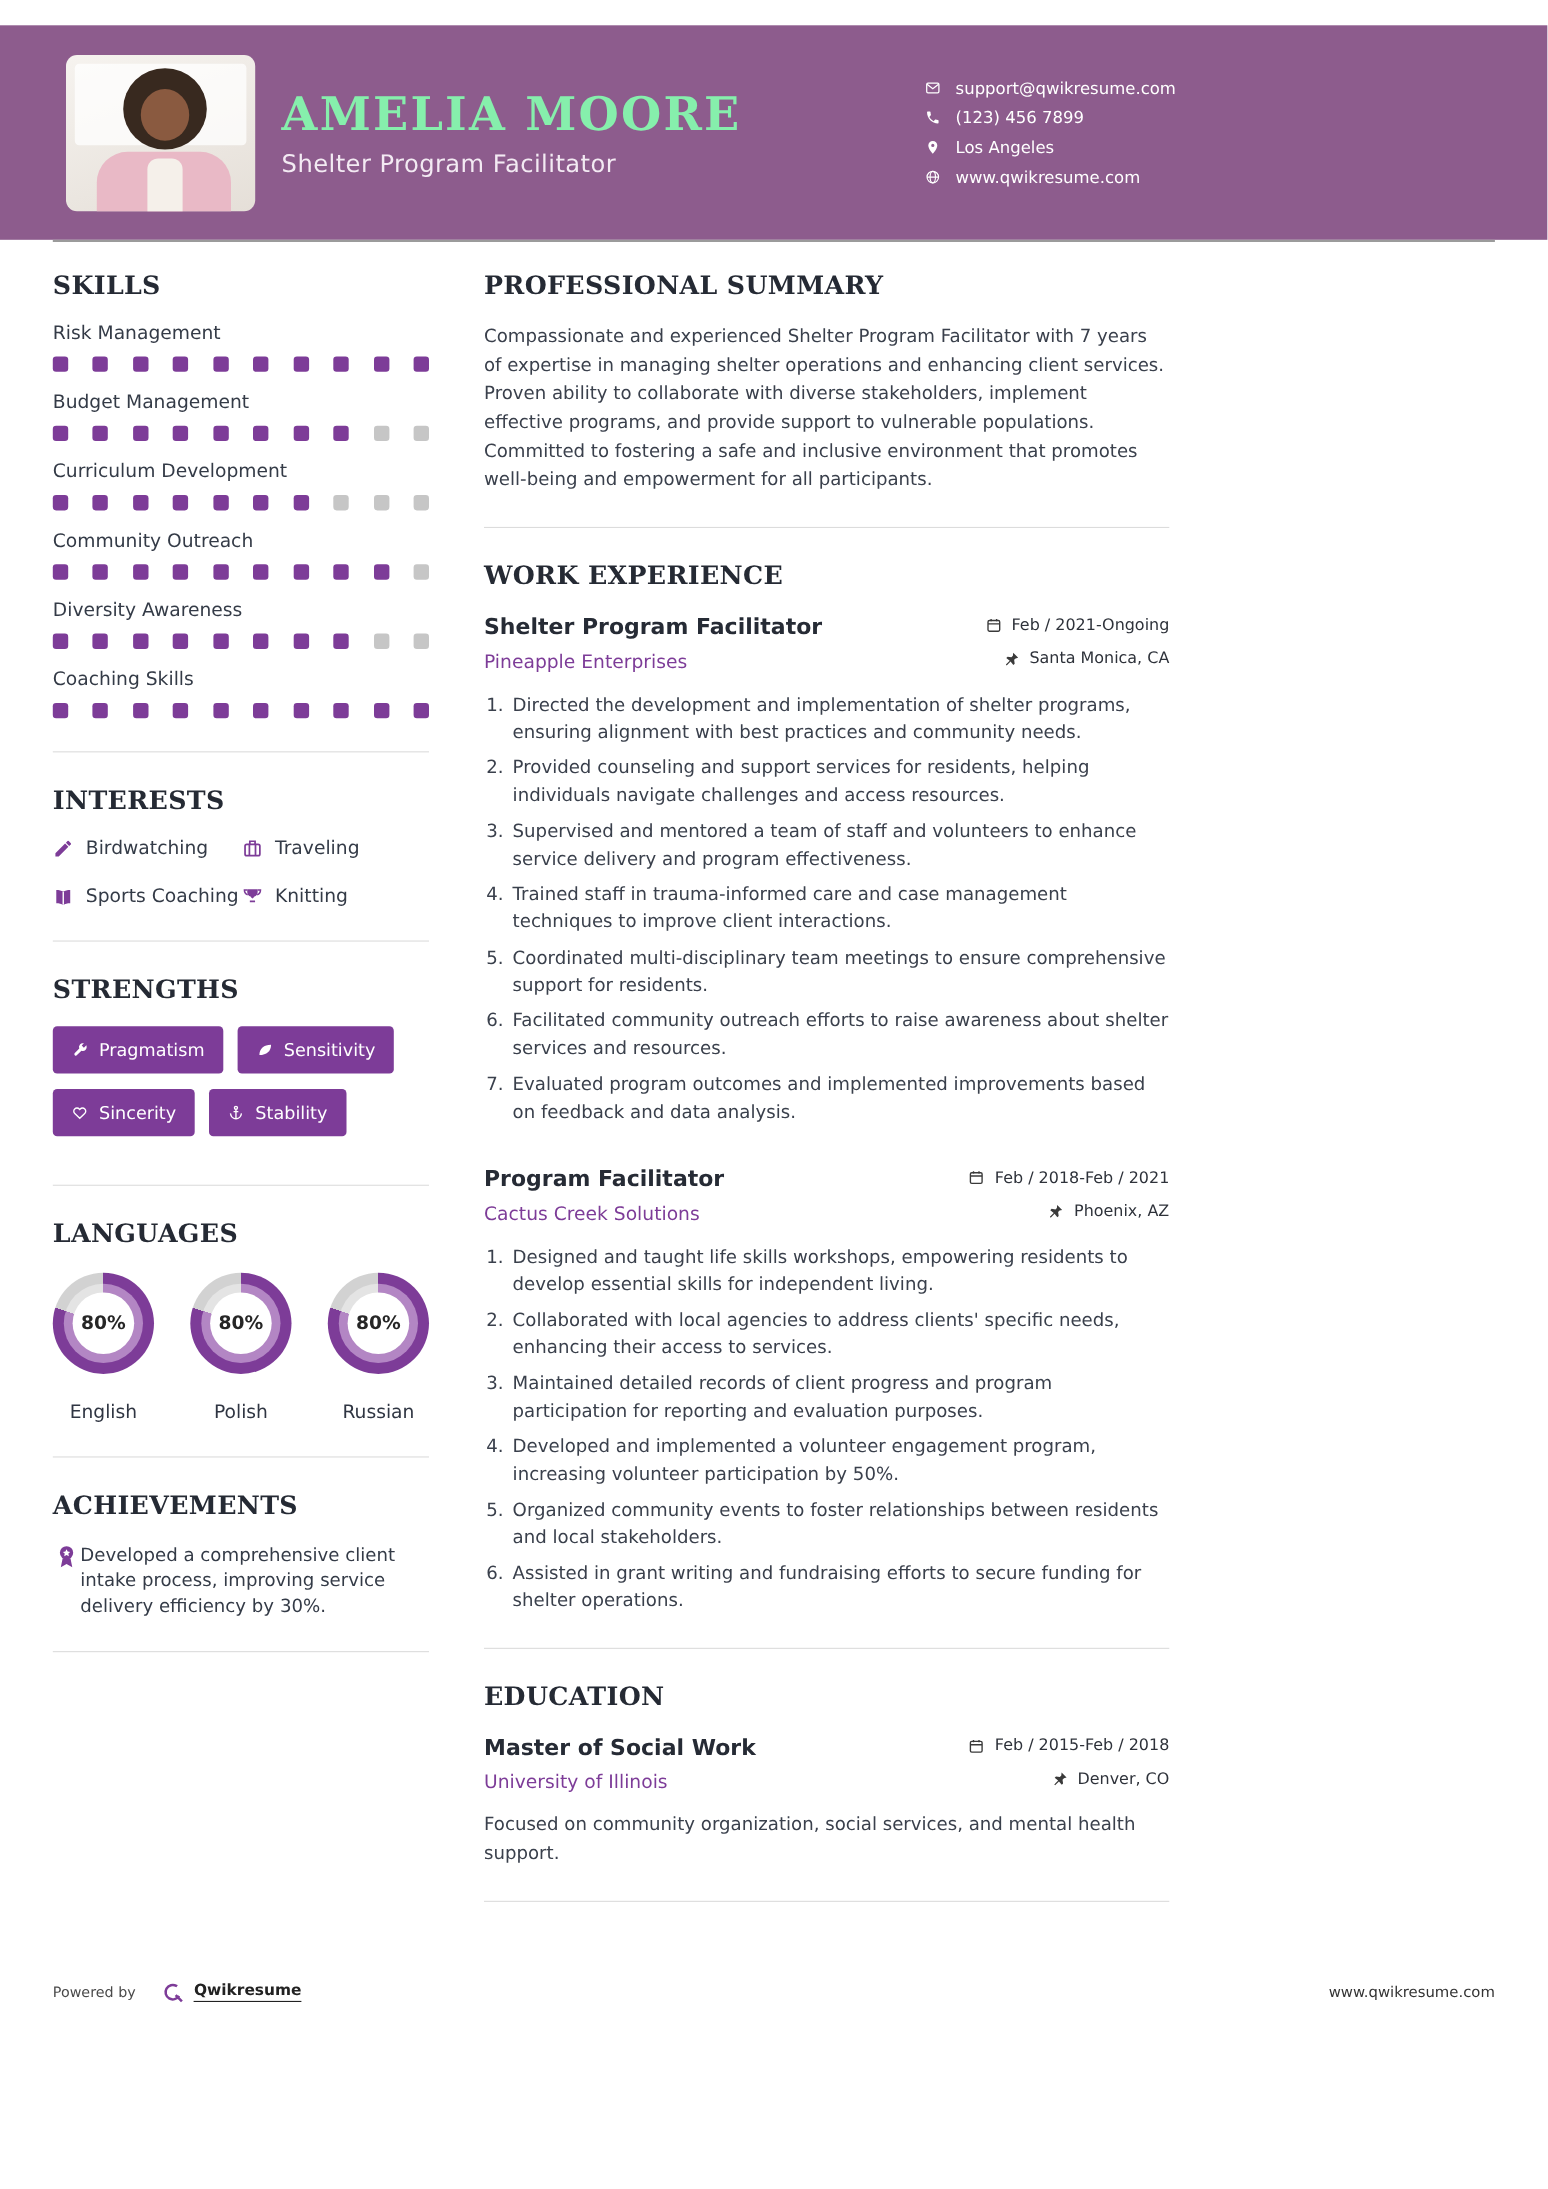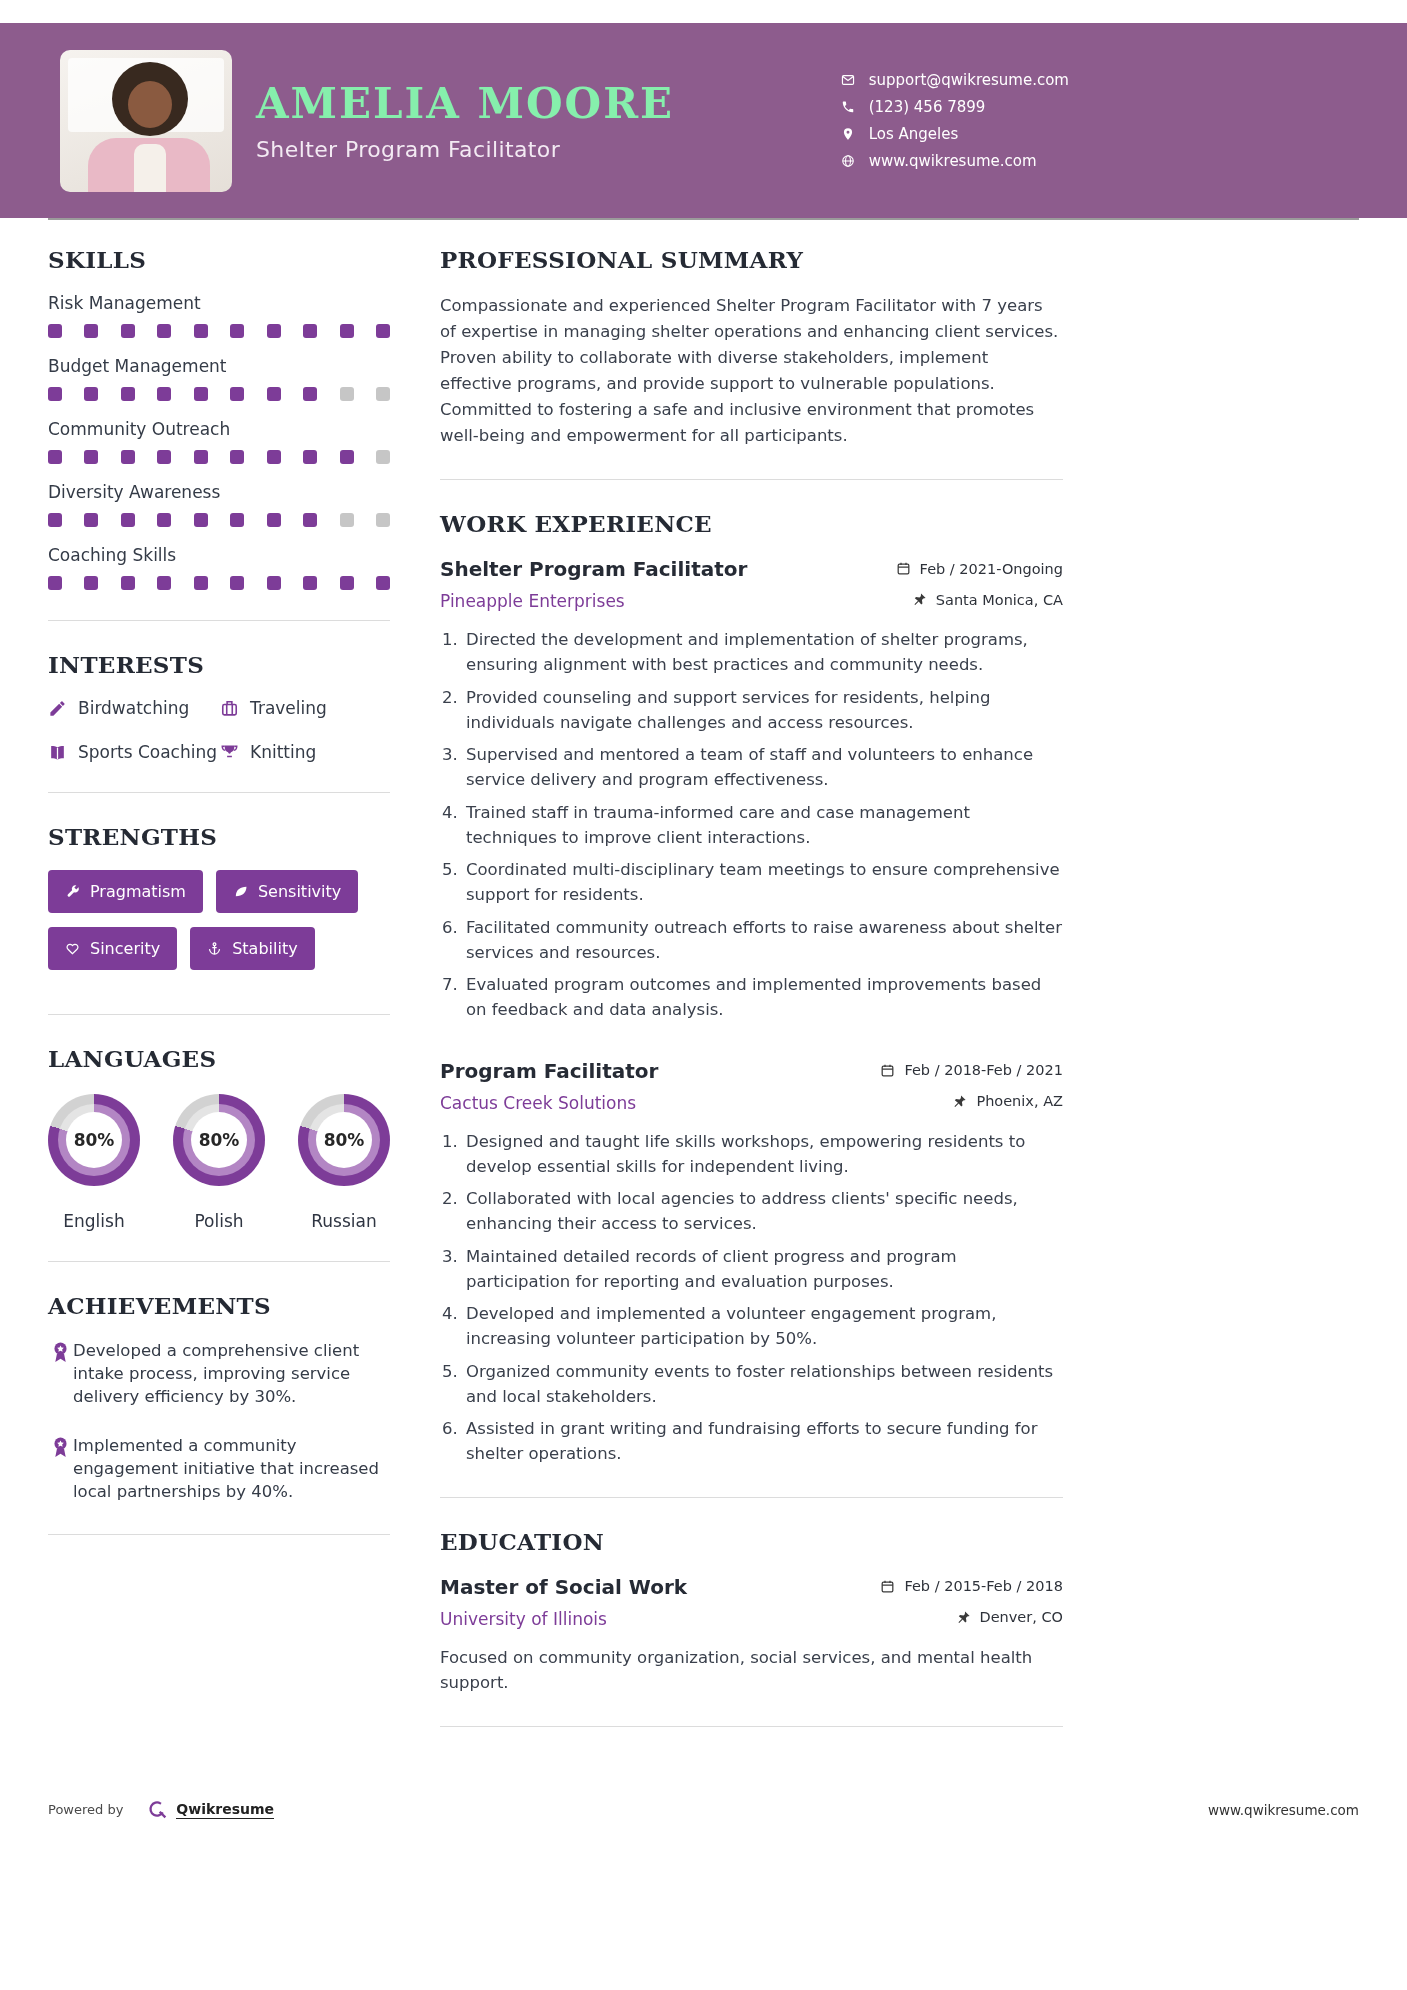--- a/index.html
+++ b/index.html
@@ -182,20 +182,35 @@
               <span class="sq on"></span>
               <span class="sq on"></span>
               <span class="sq on"></span>
               <span class="sq on"></span>
               <span class="sq on"></span>
               <span class="sq"></span>
               <span class="sq"></span>
             </div>
         </div>
         <div class="skill">
+          <div class="skill-name">Curriculum Development</div>
+          <div class="skill-bar">
+              <span class="sq on"></span>
+              <span class="sq on"></span>
+              <span class="sq on"></span>
+              <span class="sq on"></span>
+              <span class="sq on"></span>
+              <span class="sq on"></span>
+              <span class="sq on"></span>
+              <span class="sq"></span>
+              <span class="sq"></span>
+              <span class="sq"></span>
+            </div>
+        </div>
+        <div class="skill">
           <div class="skill-name">Community Outreach</div>
           <div class="skill-bar">
               <span class="sq on"></span>
               <span class="sq on"></span>
               <span class="sq on"></span>
               <span class="sq on"></span>
               <span class="sq on"></span>
               <span class="sq on"></span>
               <span class="sq on"></span>
               <span class="sq on"></span>
@@ -363,30 +378,20 @@
         <h2>ACHIEVEMENTS</h2>
         <div class="ach">
           <span class="ic">
               <svg viewBox="0 0 24 24" fill="currentColor">
                 <path d="M8.6 13.1L7 21l5-2.9L17 21l-1.6-7.9z"></path>
                 <circle cx="12" cy="8.3" r="5.8"></circle>
                 <path d="M12 5.2l1 2 2.2.3-1.6 1.5.4 2.2-2-1-2 1 .4-2.2-1.6-1.5 2.2-.3z" fill="#ffffff"></path>
               </svg>
             </span>
           <p>Developed a comprehensive client intake process, improving service delivery efficiency by 30%.</p>
-        </div>
-        <div class="ach">
-          <span class="ic">
-              <svg viewBox="0 0 24 24" fill="currentColor">
-                <path d="M8.6 13.1L7 21l5-2.9L17 21l-1.6-7.9z"></path>
-                <circle cx="12" cy="8.3" r="5.8"></circle>
-                <path d="M12 5.2l1 2 2.2.3-1.6 1.5.4 2.2-2-1-2 1 .4-2.2-1.6-1.5 2.2-.3z" fill="#ffffff"></path>
-              </svg>
-            </span>
-          <p>Implemented a community engagement initiative that increased local partnerships by 40%.</p>
         </div>
       </section>
 
       <hr class="divider">
     </aside>
 
     <main class="col-right">
 
       <section>
         <h2>PROFESSIONAL SUMMARY</h2>

